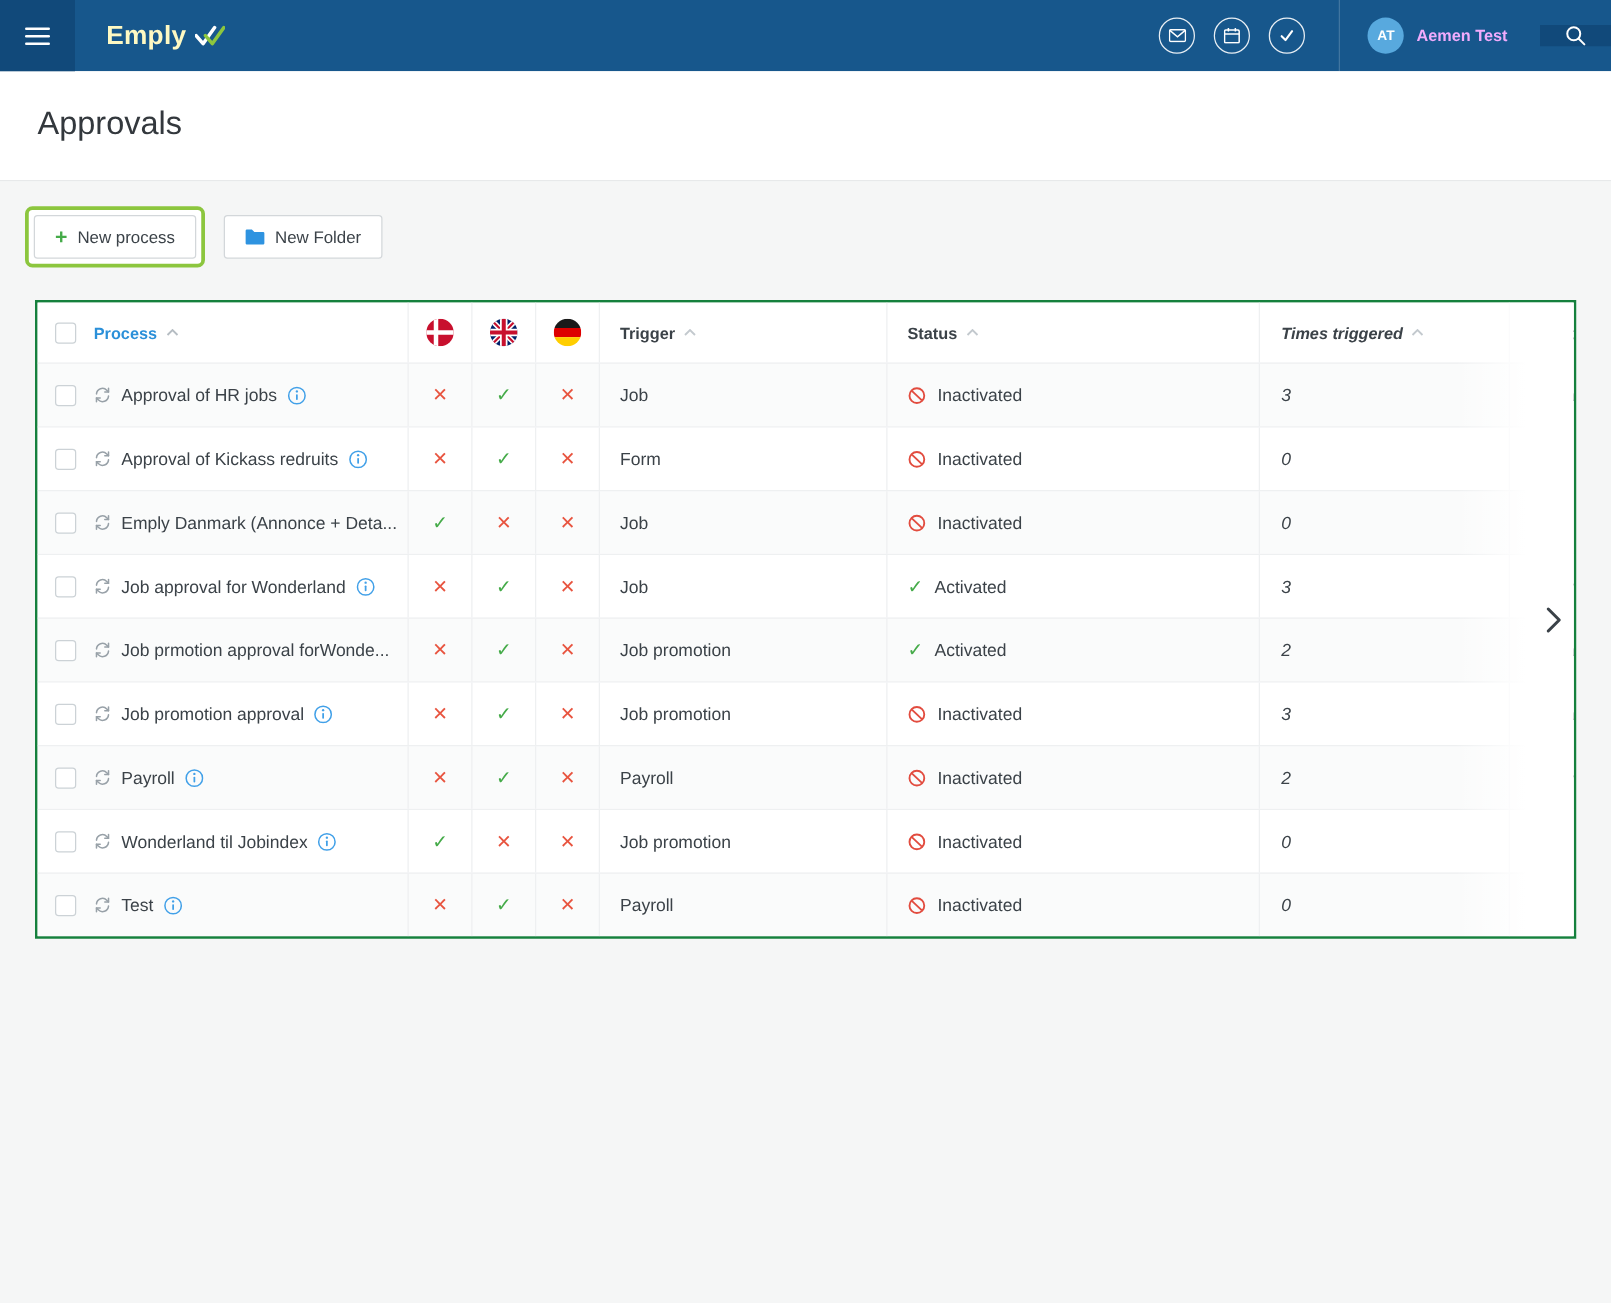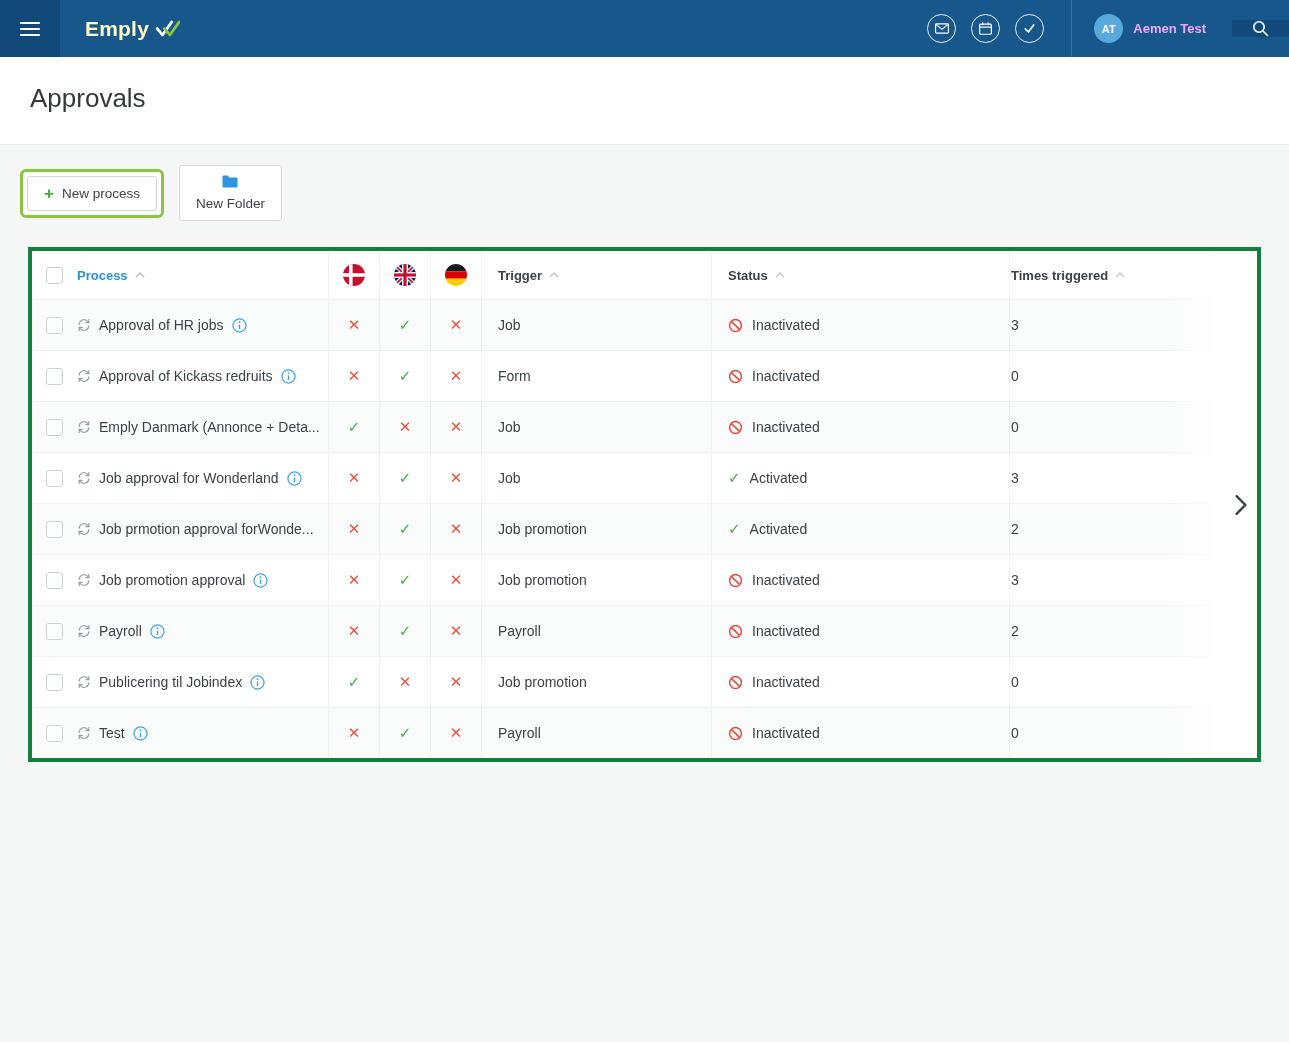--- a/index.html
+++ b/index.html
@@ -22,34 +22,34 @@
   .user-name { color:#f0abfc; font-size:13px; font-weight:bold; }
   .nav-search { width:57px; background:#11497a; display:flex; align-items:center; justify-content:center; cursor:pointer; }
   
   .page-head { background:#fff; border-bottom:1px solid #e7e9ea; padding:26px 30px 30px; }
   .page-head h1 { font-size:26px; font-weight:400; color:#33383d; }
   
   .toolbar { display:flex; align-items:center; margin:20px 0 0 20px; }
   .highlight-ring { border:3px solid #8cc63e; border-radius:6px; padding:4px; background:#fff; }
   .btn { display:inline-flex; align-items:center; gap:8px; background:#fff; border:1px solid #d3d7da; border-radius:3px; padding:9px 16px; font-size:13.5px; color:#3b4248; cursor:pointer; font-weight:400; }
   .btn .plus { color:#45ab49; font-size:17px; font-weight:bold; line-height:11px; }
-  .btn-folder { margin-left:15px;flex-direction:column; }
+  .btn-folder { margin-left:15px; }
   
-  .table-wrap { position:relative; width:1233px; margin:26px 0 0 28px; background:#fff; border:4px solid #15803d; overflow:hidden; }
+  .table-wrap { position:relative; width:1233px; margin:26px 0 0 28px; background:#fff; border:2px solid #15803d; overflow:hidden; }
   .trow { display:flex; align-items:stretch; height:51px; border-top:1px solid #eef0f1; background:#fff; }
   .trow.shade { background:#fafbfb; }
   .thead { height:48px; border-top:none; background:#fff; }
   .cell { display:flex; align-items:center; flex-shrink:0; font-size:14px; color:#3b4248; }
   .v { border-left:1px solid #eef0f1; }
   .col-check { width:45px; justify-content:center; }
   .col-process { width:251px; gap:8px; padding-right:6px; overflow:hidden; white-space:nowrap; }
   .col-flag { width:51px; justify-content:center; font-size:15px; font-weight:bold; }
   .col-trigger { width:200px; padding-left:16px; }
   .col-status { width:298px; padding-left:16px; gap:9px;margin-left:30px; }
-  .col-times { width:200px; padding-left:1px; }
+  .col-times { width:200px; padding-left:17px;font-style:italic; }
   .col-last { width:200px; padding-left:17px; white-space:nowrap; }
   .thead .cell { font-size:13px; font-weight:bold; color:#3b4248; }
   .thead .sortable { cursor:pointer; gap:7px; }
   .head-process { color:#2b90d9; }
   .checkbox { width:17px; height:17px; border:1px solid #ccd2d6; border-radius:3px; background:#fff; cursor:pointer; }
   .proc-name { overflow:hidden; text-overflow:ellipsis; }
   .flag-yes { color:#45ab49; }
   .flag-no { color:#e8543f; }
   .status-text { }
   .fade-overlay { position:absolute; top:0; right:0; bottom:0; width:95px; background:linear-gradient(to right, rgba(255,255,255,0), #ffffff 60%); pointer-events:none; }
@@ -462,21 +462,21 @@
       </div>
       <div class="cell col-process">
         <span>
           <svg width="14" height="14" viewBox="0 0 16 16" fill="none" stroke="#98a1a8" stroke-width="1.4" stroke-linecap="round" stroke-linejoin="round">
             <path d="M2.5 7 a5.5 5.5 0 0 1 9.4 -3.4 L13.5 5.2"></path>
             <polyline points="13.5,1.8 13.5,5.2 10.1,5.2"></polyline>
             <path d="M13.5 9 a5.5 5.5 0 0 1 -9.4 3.4 L2.5 10.8"></path>
             <polyline points="2.5,14.2 2.5,10.8 5.9,10.8"></polyline>
           </svg>
         </span>
-        <span class="proc-name">Publicering til Jobindex</span>
+        <span class="proc-name">Wonderland til Jobindex</span>
         <span>
           <svg width="15" height="15" viewBox="0 0 16 16">
             <circle cx="8" cy="8" r="7" fill="none" stroke="#41a0e8" stroke-width="1.3"></circle>
             <rect x="7.25" y="6.8" width="1.5" height="5" rx="0.7" fill="#41a0e8"></rect>
             <circle cx="8" cy="4.4" r="1" fill="#41a0e8"></circle>
           </svg>
         </span>
       </div>
       <div class="cell col-flag v flag-yes">✓</div>
       <div class="cell col-flag v flag-no">✕</div>

